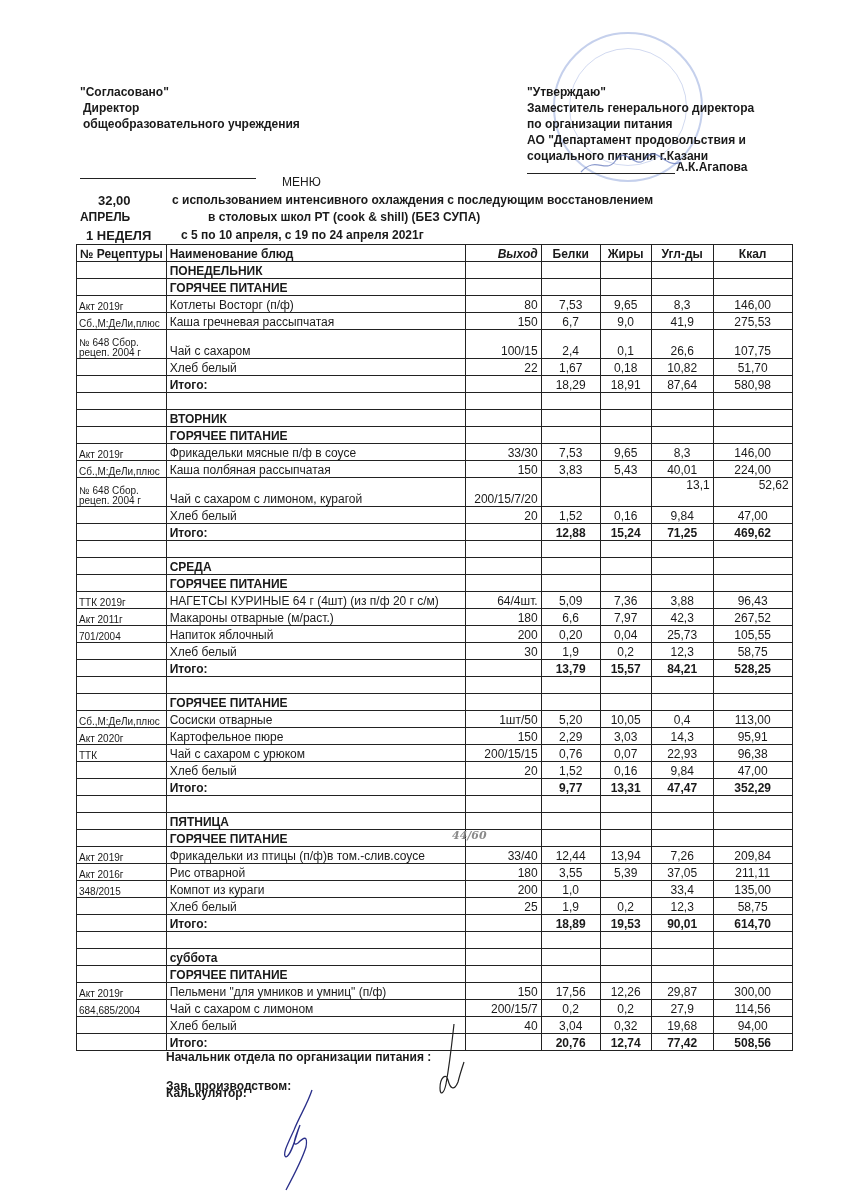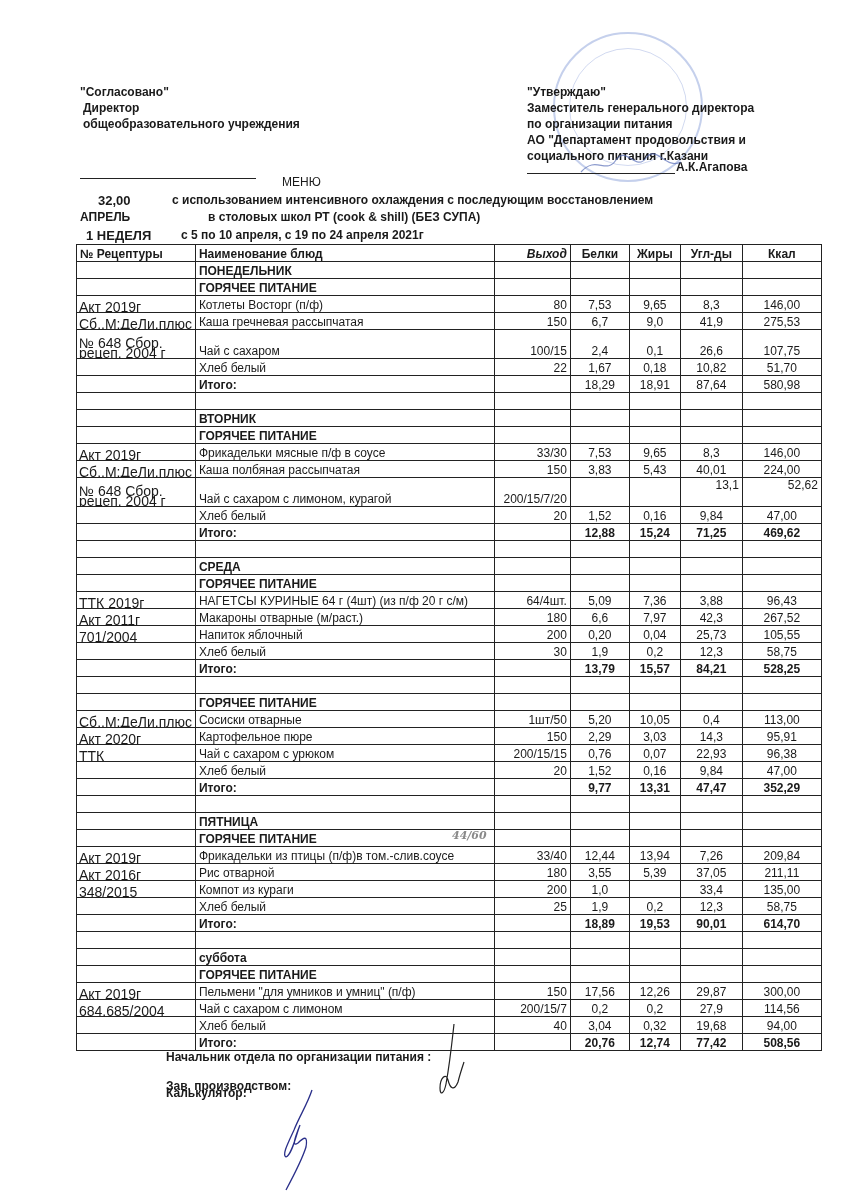--- a/index.html
+++ b/index.html
@@ -35,21 +35,21 @@
     position: absolute; left: 76px; top: 244px; border-collapse: collapse; table-layout: fixed;
     font-size: 12px; line-height: 14px;
   }
   table.menu td, table.menu th {
     border: 1px solid #222; padding: 0 3px; height: 16px; overflow: hidden; white-space: nowrap;
     vertical-align: bottom;
   }
   table.menu th { font-weight: bold; font-size: 12px; height: 16px; }
   col.c-rec { width: 77px; } col.c-name { width: 299px; } col.c-out { width: 76px; }
   col.c-prot { width: 59px; } col.c-fat { width: 51px; } col.c-carb { width: 62px; } col.c-kcal { width: 79px; }
-  .rec { font-size: 14px; line-height: 10px; padding-left: 2px !important; }
+  .rec { font-size: 10px; line-height: 10px; padding-left: 2px !important; }
   .rec-th { font-size: 9px; text-align: left; }
   .name-th { text-align: left; }
   .out-th { text-align: right; font-style: italic; }
   .num { text-align: center; }
   .r { text-align: right; }
   .bold { font-weight: bold; }
   tr.tall td { height: 28px; }
   tr.blank td { height: 16px; }
   .day { font-weight: bold; }
   .sec { font-weight: bold; }

